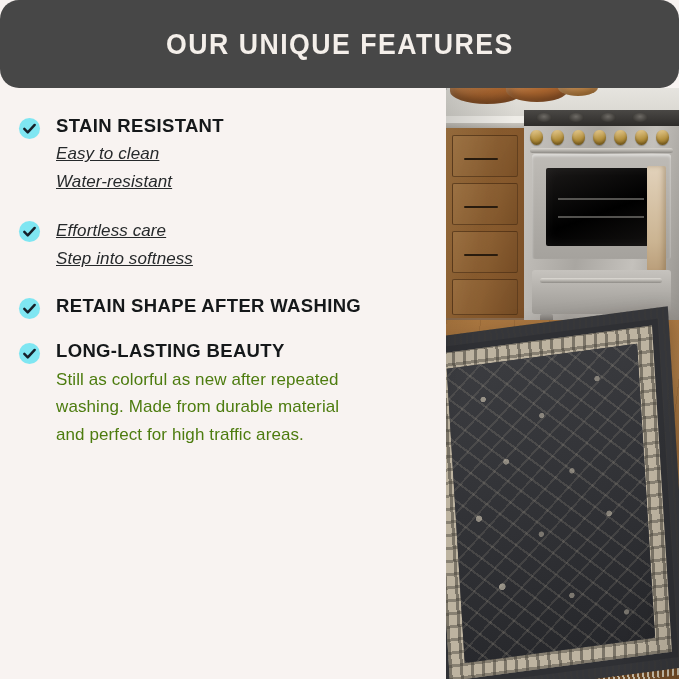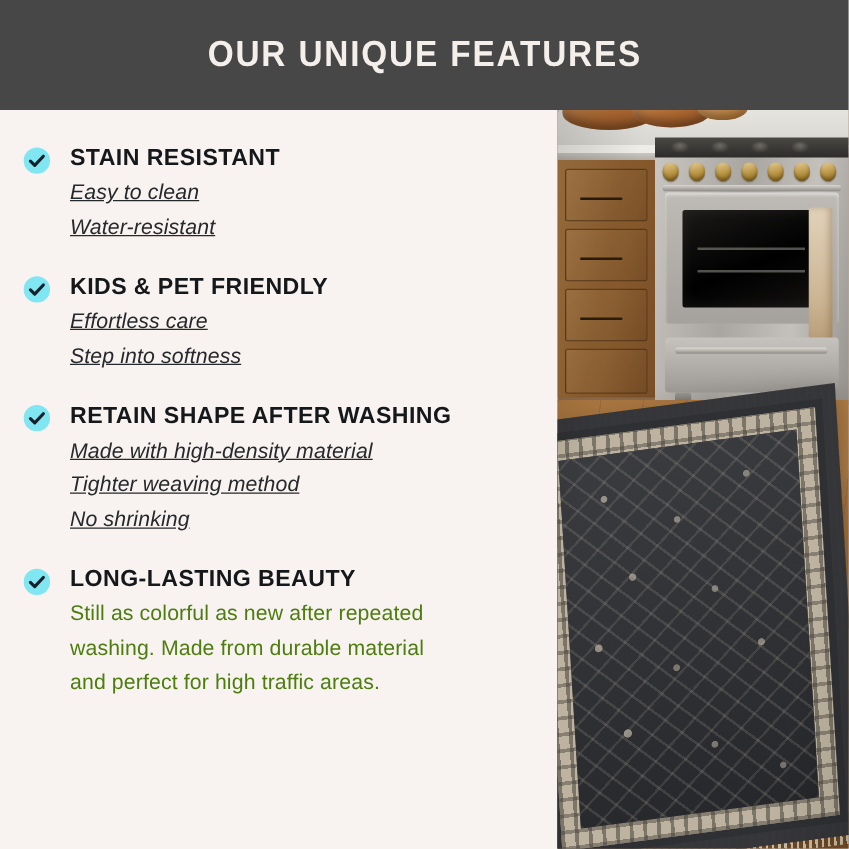--- a/index.html
+++ b/index.html
@@ -14,21 +14,21 @@
     position:relative;
     width:679px; height:679px;
     background:#F8F3F1;
   }
 
   
   .header {
     position:absolute; left:0; top:0;
     width:679px; height:88px;
     background:#474747;
-    display:flex; align-items:center; justify-content:center;
+    display:flex; align-items:center; justify-content:center;border-radius:19px;
   }
   .header-title {
     color:#F4EFEA;
     font-size:29px;
     font-weight:bold;
     letter-spacing:1.6px;
     text-transform:uppercase;
     font-family:"Liberation Sans", sans-serif;
     transform:scaleX(0.92);
     white-space:nowrap;
@@ -302,40 +302,34 @@
       </ul>
     </div>
 
     <div class="feature">
       <span class="check-icon">
         <svg viewBox="0 0 24 24" aria-hidden="true">
           <circle cx="12" cy="12" r="11" fill="#7FE6F2"></circle>
           <path d="M6.6 12.4 L10.2 16 L17.4 8.3" fill="none" stroke="#16202A" stroke-width="2.6" stroke-linecap="round" stroke-linejoin="round"></path>
         </svg>
       </span>
-      <div class="feature-title">KIDS &amp; PET FRIENDLY</div>
       <ul class="feature-lines">
         <li>Effortless care</li>
         <li>Step into softness</li>
       </ul>
     </div>
 
     <div class="feature">
       <span class="check-icon">
         <svg viewBox="0 0 24 24" aria-hidden="true">
           <circle cx="12" cy="12" r="11" fill="#7FE6F2"></circle>
           <path d="M6.6 12.4 L10.2 16 L17.4 8.3" fill="none" stroke="#16202A" stroke-width="2.6" stroke-linecap="round" stroke-linejoin="round"></path>
         </svg>
       </span>
       <div class="feature-title">RETAIN SHAPE AFTER WASHING</div>
-      <ul class="feature-lines">
-        <li>Made with high-density material</li>
-        <li>Tighter weaving method</li>
-        <li>No shrinking</li>
-      </ul>
     </div>
 
     <div class="feature">
       <span class="check-icon">
         <svg viewBox="0 0 24 24" aria-hidden="true">
           <circle cx="12" cy="12" r="11" fill="#7FE6F2"></circle>
           <path d="M6.6 12.4 L10.2 16 L17.4 8.3" fill="none" stroke="#16202A" stroke-width="2.6" stroke-linecap="round" stroke-linejoin="round"></path>
         </svg>
       </span>
       <div class="feature-title">LONG-LASTING BEAUTY</div>

